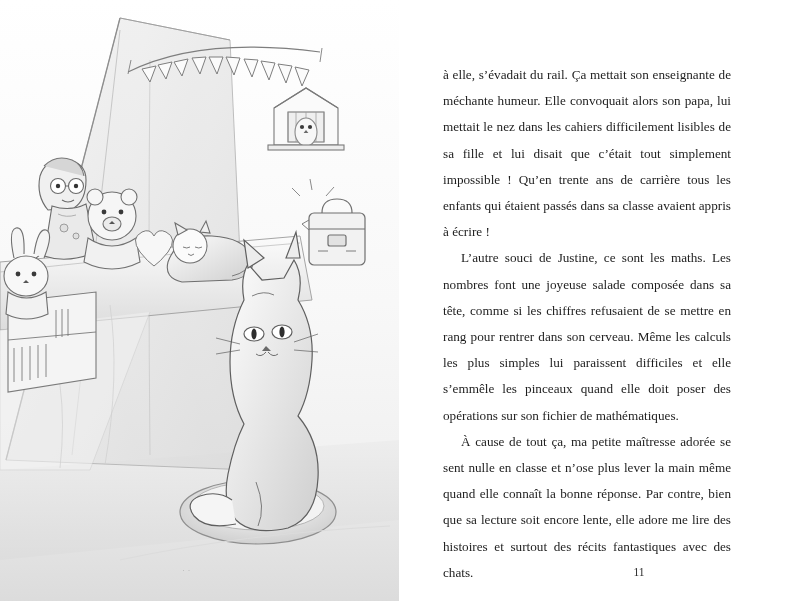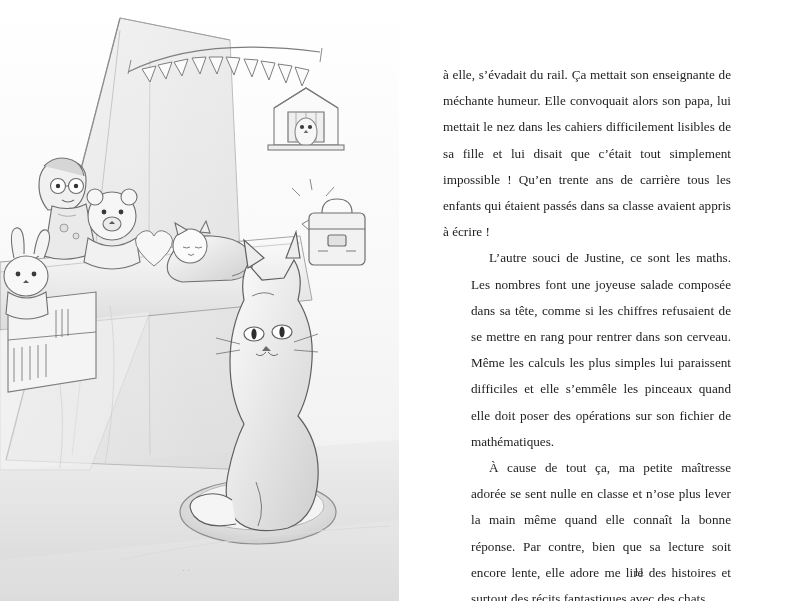--- a/index.html
+++ b/index.html
@@ -50,21 +50,20 @@
     margin: 0;
     font-size: 13.2px;
     line-height: 26.2px;
     color: #1d1d1d;
     text-align: justify;
     text-justify: inter-word;
     hyphens: manual;
   }
   .para.indent {
     text-indent: 18px;
-    margin-left: 28px;
   }
   .folio {
     position: absolute;
     left: 0;
     top: 566px;
     width: 400px;
     text-align: center;
     font-size: 11.5px;
     color: #2a2a2a;
     padding-left: 40px;

